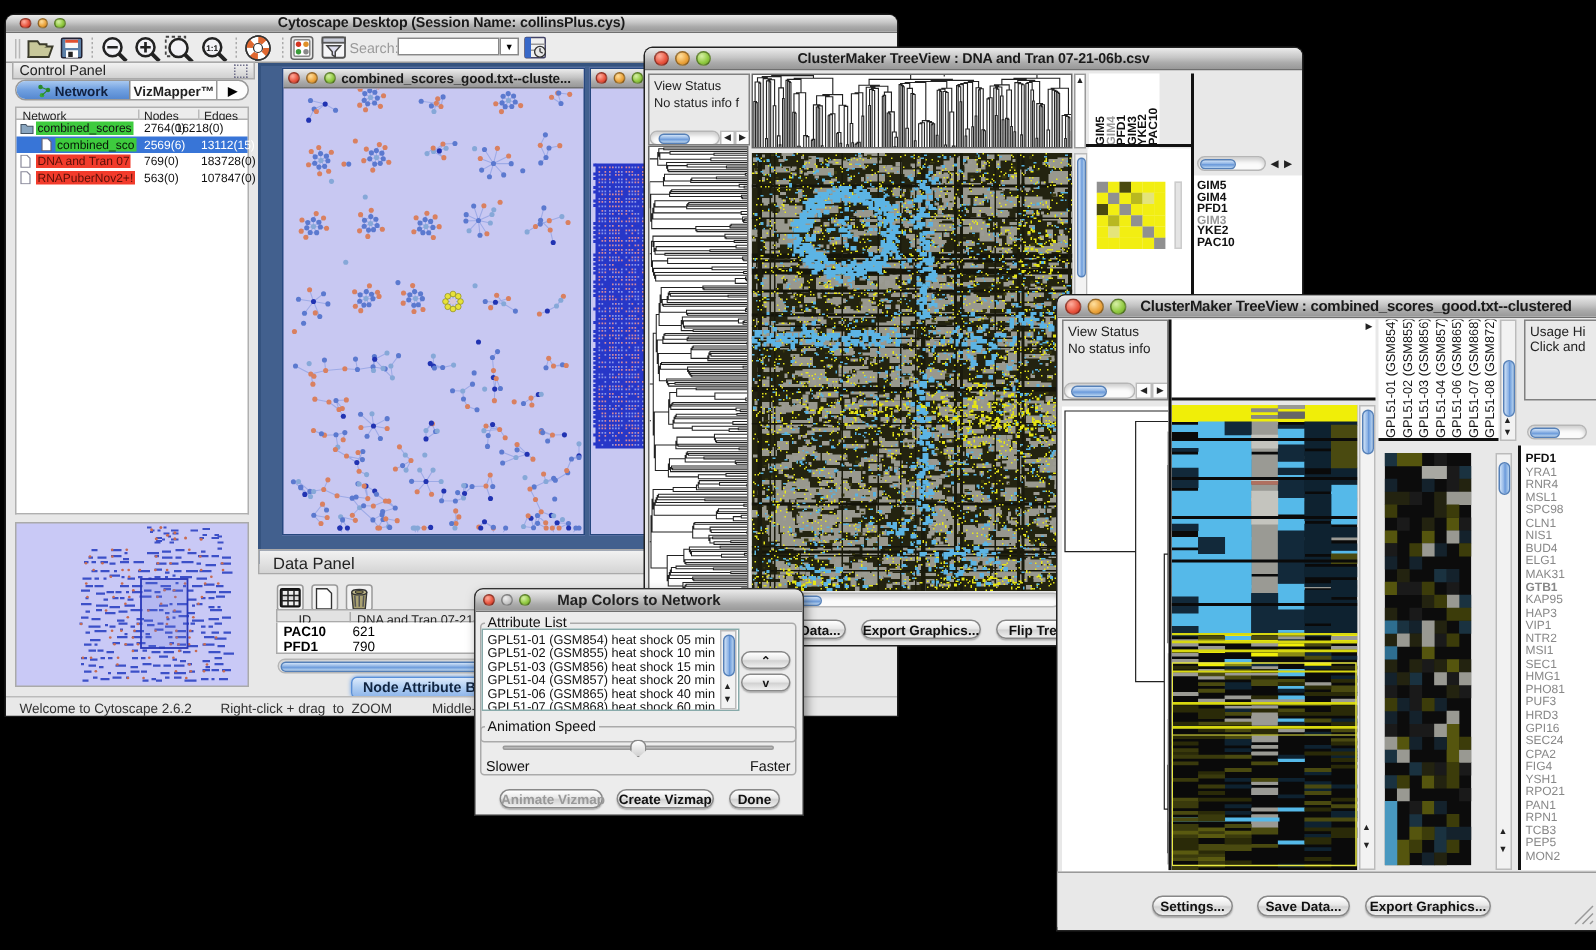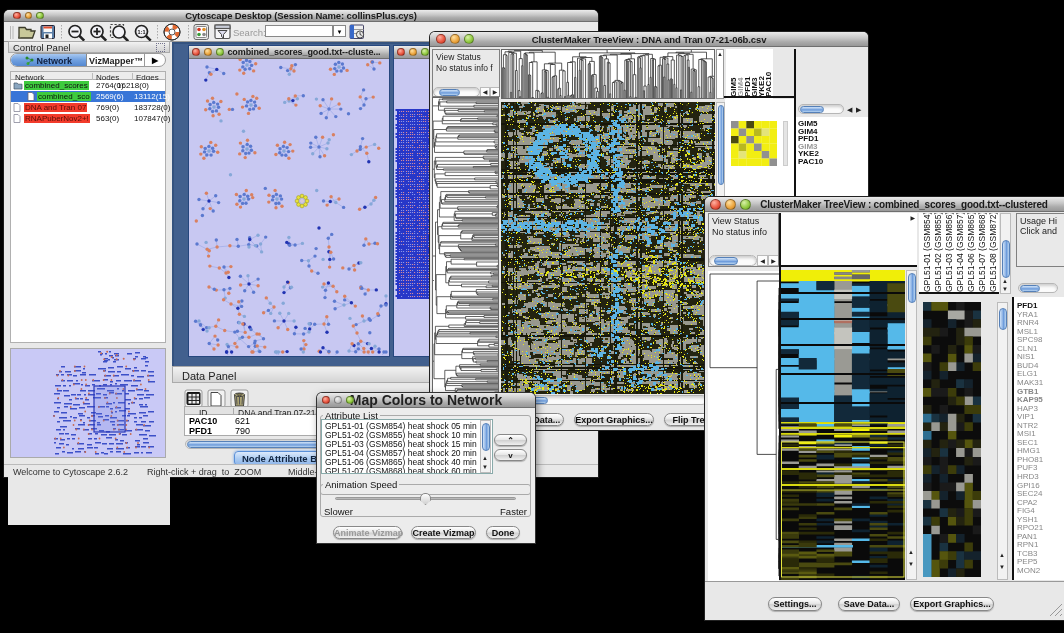--- a/index.html
+++ b/index.html
@@ -81,21 +81,21 @@
         <rect x="211" y="3" width="15" height="13.5" rx="1.5" fill="#f6f6f8" stroke="#555" stroke-width="1.2"></rect>
         <rect x="211" y="3" width="15" height="3.5" fill="#c8ccd8" stroke="#555" stroke-width="1.2"></rect>
         <path d="M214 8.5 L223 8.5 L219.5 12.5 L219.5 16 L217.5 14.5 L217.5 12.5 Z" fill="#dde" stroke="#444" stroke-width="1"></path>
         <rect x="346" y="3" width="13.5" height="13.5" rx="1" fill="#f0f0f0" stroke="#446"></rect>
         <rect x="346" y="3" width="4" height="13.5" fill="#3868c8"></rect>
         <line x1="350" y1="7.5" x2="359.5" y2="7.5" stroke="#999"></line>
         <line x1="350" y1="11.5" x2="359.5" y2="11.5" stroke="#999"></line>
         <circle cx="356" cy="12.5" r="3.6" fill="#e8e8e8" stroke="#333" stroke-width="0.9"></circle>
         <path d="M356 12.5 L356 10.2 M356 12.5 L357.8 13.4" stroke="#333" stroke-width="0.9"></path>
       </svg><span style="position:absolute;left:229px;top:5px;font-size:9.5px;color:#9a9a9a">Search:</span><span style="position:absolute;left:261px;top:3px;width:68px;height:12px;background:#fff;border:1px solid #888"></span><span style="position:absolute;left:329px;top:3px;width:13px;height:12px;background:#fff;border:1px solid #888;font-size:6px;text-align:center;line-height:12px">▼</span></div>
-    <div style="position:absolute;left:4px;top:31px;width:162px;height:484px;background:#e8e8e8">
+    <div style="position:absolute;left:4px;top:31px;width:162px;height:416px;background:#e8e8e8">
       <div style="position:absolute;left:0;top:0;width:100%;height:12px;background:linear-gradient(180deg,#f2f2f2,#d0d0d0);border:1px solid #aaa;font-size:9.5px;color:#222;line-height:11px;padding-left:4px">Control Panel<span style="position:absolute;right:4px;top:1px;width:9px;height:9px;border:1px dotted #557;opacity:0.8"></span></div>
       <div style="position:absolute;left:2px;top:12px;width:156px;height:14px;background:#fdfdfd;border:1px solid #999;border-radius:8px;overflow:hidden;font-size:9.5px;font-weight:bold">
         <span style="position:absolute;left:0;top:0;width:76px;height:100%;background:linear-gradient(180deg,#a8c8f0,#70a0e0 50%,#5588d0);border-right:1px solid #888;color:#102040;text-align:center;line-height:14px;font-size:9px"><svg width="9" height="9" style="vertical-align:-1px">
             <circle cx="2" cy="2" r="1.5" fill="#2a8a2a"></circle>
             <circle cx="7" cy="4" r="1.5" fill="#2a8a2a"></circle>
             <circle cx="3" cy="7.5" r="1.5" fill="#38a838"></circle>
             <path d="M2 2 L7 4 L3 7.5" stroke="#2a8a2a" stroke-width="0.7" fill="none"></path>
           </svg> Network</span>
         <span style="position:absolute;left:77px;top:0;width:56px;height:100%;color:#222;text-align:center;line-height:14px;font-size:9px">VizMapper™</span>
         <span style="position:absolute;right:0px;top:0;width:21px;height:100%;border-left:1px solid #999;text-align:center;line-height:14px;font-size:8px">▶</span>
@@ -987,21 +987,21 @@
       <div style="position:absolute;left:3px;top:13px;color:#888;font-weight:normal">YRA1</div>
       <div style="position:absolute;left:3px;top:21px;color:#888;font-weight:normal">RNR4</div>
       <div style="position:absolute;left:3px;top:30px;color:#888;font-weight:normal">MSL1</div>
       <div style="position:absolute;left:3px;top:38px;color:#888;font-weight:normal">SPC98</div>
       <div style="position:absolute;left:3px;top:47px;color:#888;font-weight:normal">CLN1</div>
       <div style="position:absolute;left:3px;top:55px;color:#888;font-weight:normal">NIS1</div>
       <div style="position:absolute;left:3px;top:64px;color:#888;font-weight:normal">BUD4</div>
       <div style="position:absolute;left:3px;top:72px;color:#888;font-weight:normal">ELG1</div>
       <div style="position:absolute;left:3px;top:81px;color:#888;font-weight:normal">MAK31</div>
       <div style="position:absolute;left:3px;top:90px;color:#888;font-weight:bold">GTB1</div>
-      <div style="position:absolute;left:3px;top:98px;color:#888;font-weight:bold">KAP95</div>
+      <div style="position:absolute;left:3px;top:98px;color:#888;font-weight:normal">KAP95</div>
       <div style="position:absolute;left:3px;top:107px;color:#888;font-weight:normal">HAP3</div>
       <div style="position:absolute;left:3px;top:115px;color:#888;font-weight:normal">VIP1</div>
       <div style="position:absolute;left:3px;top:124px;color:#888;font-weight:normal">NTR2</div>
       <div style="position:absolute;left:3px;top:132px;color:#888;font-weight:normal">MSI1</div>
       <div style="position:absolute;left:3px;top:141px;color:#888;font-weight:normal">SEC1</div>
       <div style="position:absolute;left:3px;top:149px;color:#888;font-weight:normal">HMG1</div>
       <div style="position:absolute;left:3px;top:158px;color:#888;font-weight:normal">PHO81</div>
       <div style="position:absolute;left:3px;top:166px;color:#888;font-weight:normal">PUF3</div>
       <div style="position:absolute;left:3px;top:175px;color:#888;font-weight:normal">HRD3</div>
       <div style="position:absolute;left:3px;top:184px;color:#888;font-weight:normal">GPI16</div>
@@ -1024,21 +1024,21 @@
     <div class="capbtn" style="left:133px;top:400px;width:62px;height:14px;font-size:9px;line-height:13px">Save Data...</div>
     <div class="capbtn" style="left:205px;top:400px;width:84px;height:14px;font-size:9px;line-height:13px">Export Graphics...</div>
   </div>
 <div class="win" id="winD" style="left:317px;top:393px;width:218px;height:150px;background:#ececec;border-radius:5px 5px 0 0;box-shadow:0 0 0 1px #333, 2px 3px 8px rgba(0,0,0,0.5)">
     <div class="tbar" style="height:15px">
       <div class="lights" style="left:5px">
         <span class="lt r" style="width:8px;height:8px"></span>
         <span class="lt x" style="width:8px;height:8px"></span>
         <span class="lt g" style="width:8px;height:8px"></span>
       </div>
-      <span class="ttl" style="font-size:14px;color:#222">Map Colors to Network</span>
+      <span class="ttl" style="font-size:10px;color:#222">Map Colors to Network</span>
     </div>
     <fieldset style="position:absolute;left:3px;top:17px;width:211px;height:85px;border:1px solid #aaa;border-radius:3px">
       <legend style="font-size:9.5px;color:#111;margin-left:2px;padding:0 2px">Attribute List</legend>
     </fieldset>
     <div style="position:absolute;left:4px;top:26px;width:172px;height:55px;background:#fff;border:1px solid #8aa;overflow:hidden;font-size:8.5px;color:#111">
       <div style="position:absolute;left:3px;top:1px;white-space:nowrap">GPL51-01 (GSM854) heat shock 05 min</div>
       <div style="position:absolute;left:3px;top:10px;white-space:nowrap">GPL51-02 (GSM855) heat shock 10 min</div>
       <div style="position:absolute;left:3px;top:19px;white-space:nowrap">GPL51-03 (GSM856) heat shock 15 min</div>
       <div style="position:absolute;left:3px;top:28px;white-space:nowrap">GPL51-04 (GSM857) heat shock 20 min</div>
       <div style="position:absolute;left:3px;top:37px;white-space:nowrap">GPL51-06 (GSM865) heat shock 40 min</div>

